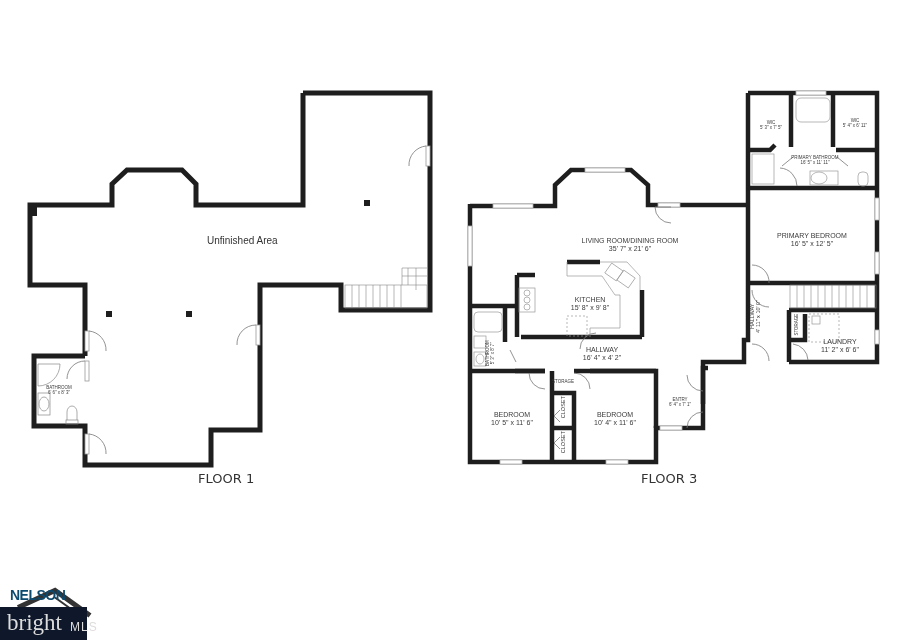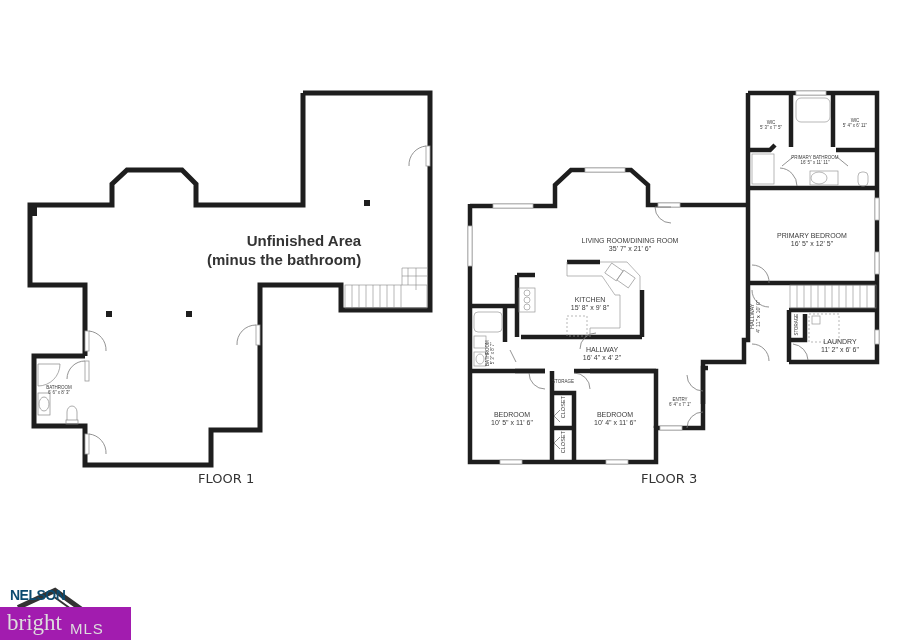--- a/index.html
+++ b/index.html
@@ -4,26 +4,26 @@
 <style>
   html, body { margin:0; padding:0; background:#ffffff; }
   body { width:905px; height:640px; position:relative; overflow:hidden; font-family:"Liberation Sans", sans-serif; }
   svg.plan { position:absolute; left:0; top:0; }
   .lbl { position:absolute; color:#3a3a3a; text-align:center; white-space:nowrap; font-family:"Liberation Sans", sans-serif; line-height:1.15; }
   .lbl .n { display:block; }
   .lbl .d { display:block; }
   .s7 { font-size:7px; }
   .s6 { font-size:5.5px; }
   .s5 { font-size:4.5px; }
-  .big { position:absolute; left:207px; top:231px; font-size:15px; font-weight:bold; color:#333; line-height:19px;text-align:right; }
+  .big { position:absolute; left:207px; top:231px; font-size:10px; font-weight:normal; color:#333; line-height:19px; }
   .floor { position:absolute; font-size:13px; color:#333; font-family:"DejaVu Sans", sans-serif; }
   .logo { position:absolute; left:0; top:575px; width:105px; height:65px; }
-  .bright { position:absolute; left:0; top:607px; width:87px; height:33px; background:#a21caf; color:#fff;padding-left:44px; }
+  .bright { position:absolute; left:0; top:607px; width:87px; height:33px; background:#0f172a; color:#fff; }
   .bright .b { position:absolute; left:7px; top:3px; font-family:"Liberation Serif", serif; font-size:23px; color:#ddd; }
-  .bright .m { position:absolute; left:70px; top:13px; font-size:15px; letter-spacing:1px; color:#ddd; }
+  .bright .m { position:absolute; left:70px; top:13px; font-size:12px; letter-spacing:1px; color:#ddd; }
   .nelson { position:absolute; left:10px; top:587px; font-size:14px; font-weight:bold; color:#0c4a6e; letter-spacing:-0.5px; }
 </style>
 </head>
 <body>
 
 <svg class="plan" width="905" height="640" viewBox="0 0 905 640">
 
   <g fill="none" stroke="#1e1e1e" stroke-width="5" stroke-linejoin="miter">
     <polyline points="303,93 430,93 430,310 341,310 341,285 260,285 260,430 211,430 211,465 85,465 85,440"></polyline>
     <polyline points="85,356 85,285 30,285 30,205 112,205 112,184 127,170 182,170 196,184 196,205 303,205 303,93"></polyline>
@@ -183,21 +183,20 @@
     <ellipse cx="819" cy="178" rx="8" ry="6"></ellipse>
     <rect x="810" y="171" width="28" height="14"></rect>
     <rect x="858" y="172" width="10" height="14" rx="4"></rect>
     <rect x="809" y="314" width="30" height="28" stroke-dasharray="2,2"></rect>
     <rect x="812" y="316" width="8" height="8"></rect>
   </g>
 </svg>
 
 <div class="big">
   <span>Unfinished Area</span><br>
-  <span>(minus the bathroom)</span>
 </div>
 
 <div class="lbl s5" style="left:36px; top:385px; width:46px;">
   <span class="n">BATHROOM</span>
   <span class="d">6' 6" x 8' 3"</span>
 </div>
 
 <div class="floor" style="left:198px; top:471px;">FLOOR 1</div>
 <div class="floor" style="left:641px; top:471px;">FLOOR 3</div>
 

